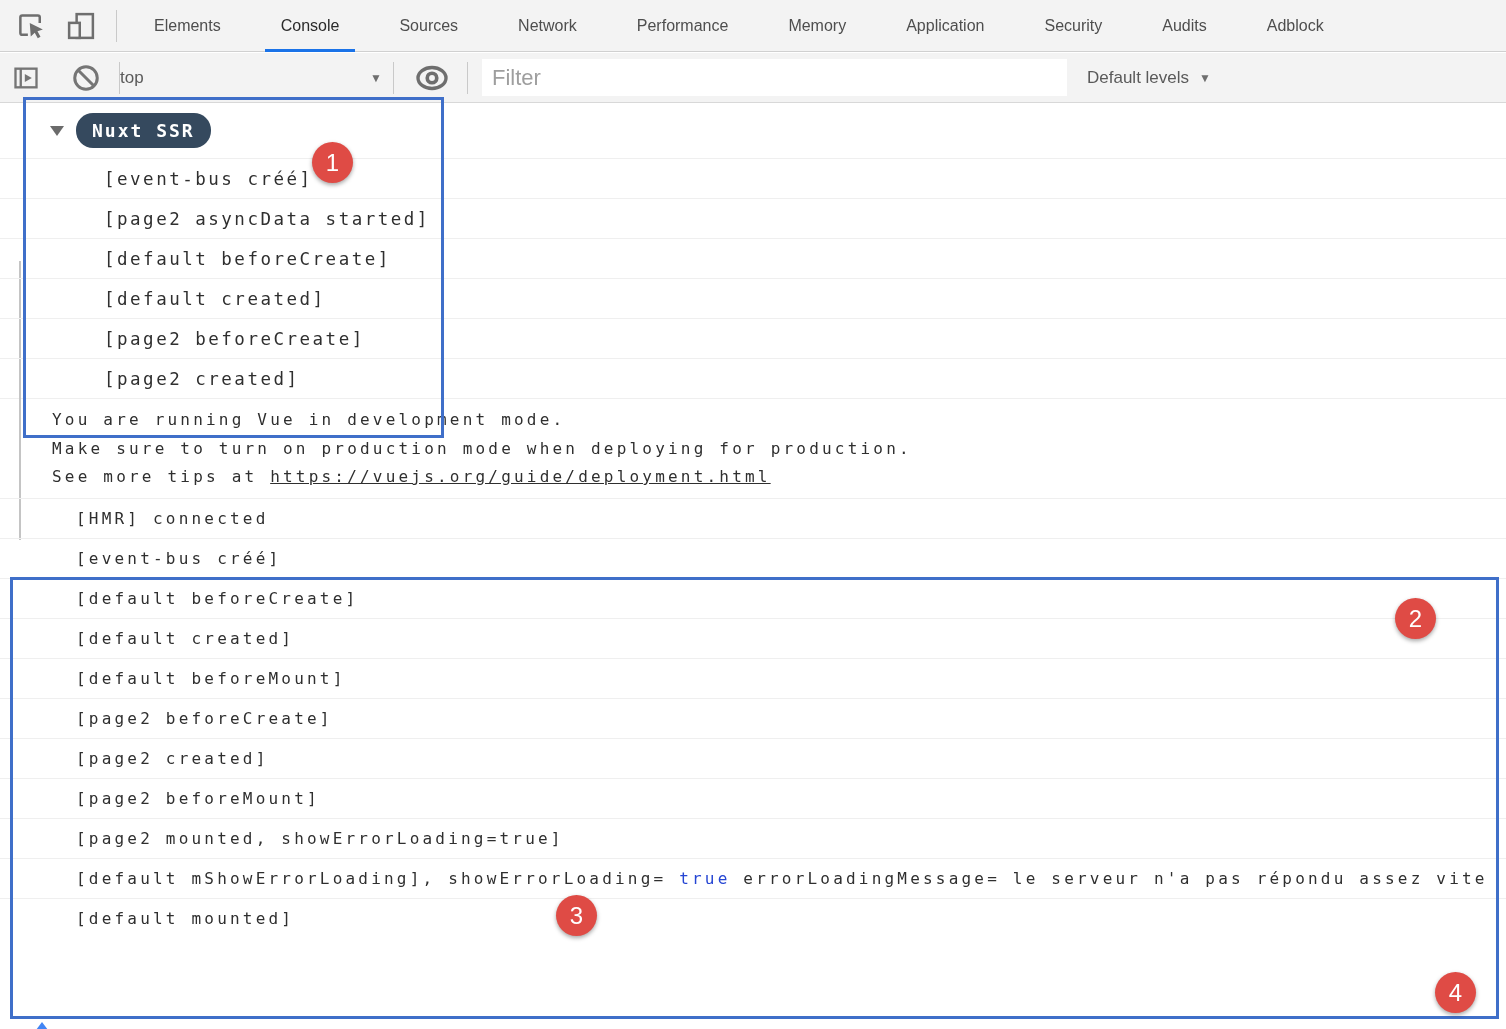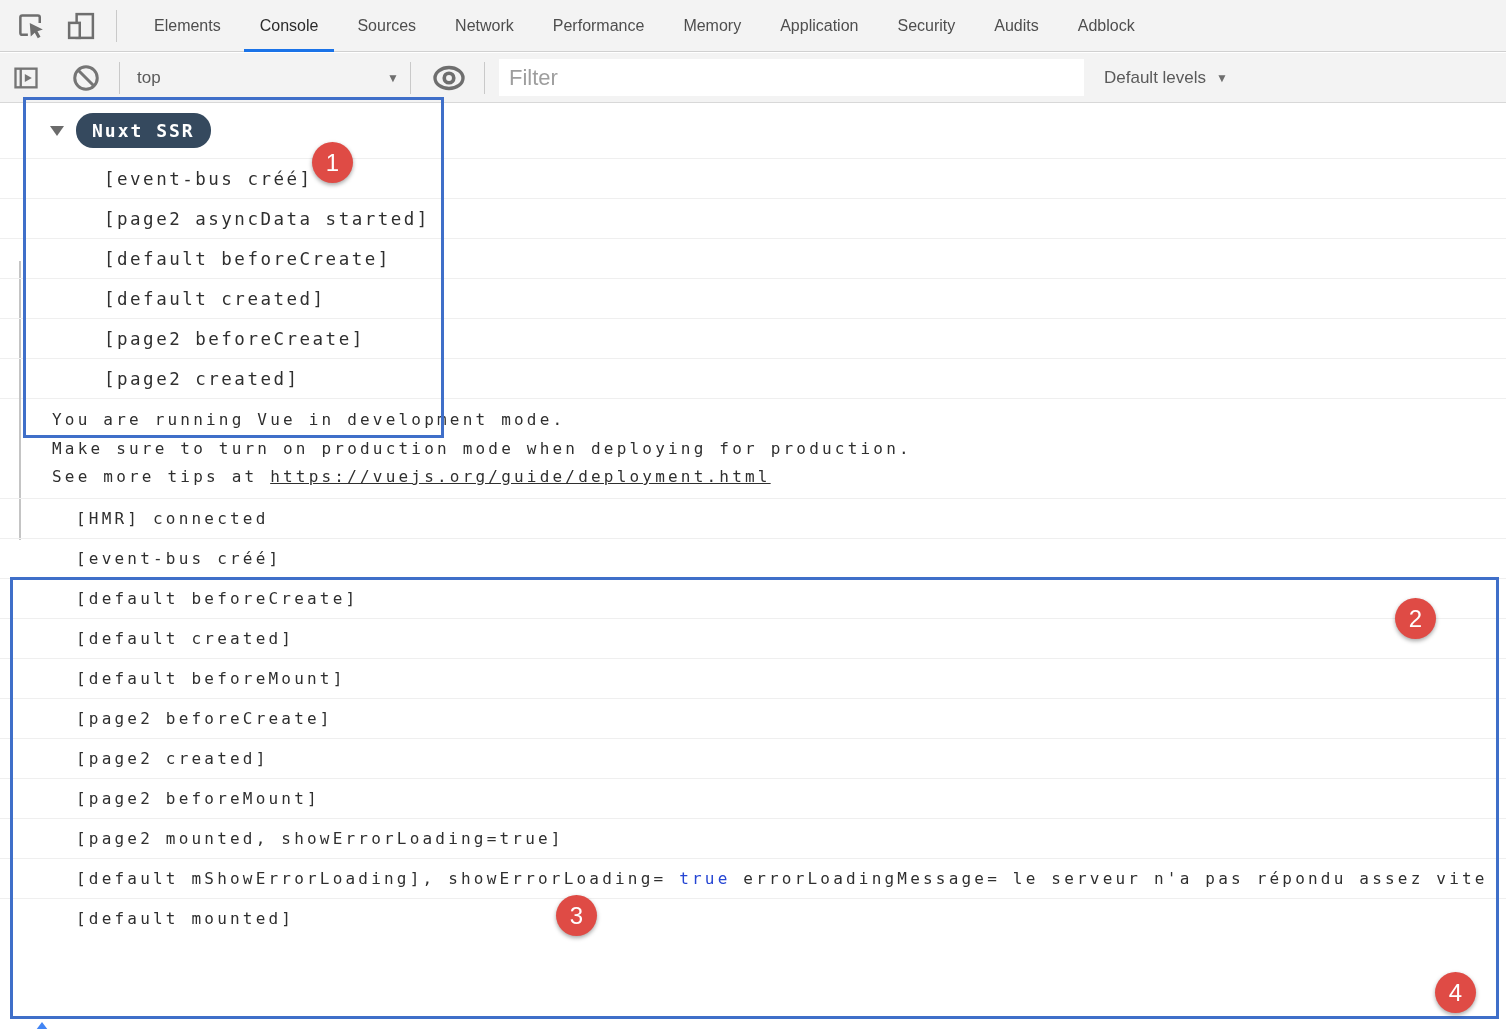--- a/index.html
+++ b/index.html
@@ -12,41 +12,41 @@
   .tabbar {
     position: absolute; top: 0; left: 0; right: 0; height: 52px;
     background: #f3f3f3; border-bottom: 1px solid #d0d0d0;
     display: flex; align-items: center;
   }
   .icon-btn { display: flex; align-items: center; justify-content: center; }
   .insp-btn { margin-left: 12px; width: 38px; height: 36px; }
   .dev-btn  { margin-left: 12px; width: 38px; height: 36px; }
   .vsep { width: 1px; height: 32px; background: #c9c9c9; }
   .tabbar .vsep { margin-left: 16px; }
-  .tabs { display: flex; gap: 39px; margin-left: 37px; height: 52px; }
+  .tabs { display: flex; gap: 60px; margin-left: 37px; height: 52px; }
   .tab {
     font-size: 16px; color: #4e4e4e; display: flex; align-items: center;
     position: relative; height: 52px; white-space: nowrap; cursor: default;
   }
   .tab.active { color: #2b2b2b; }
   .tab.active::after {
     content: ""; position: absolute; left: -16px; right: -16px; bottom: 0;
     height: 3px; background: #1a73e8;
   }
   
   .toolbar {
     position: absolute; top: 53px; left: 0; right: 0; height: 50px;
     background: #f3f3f3; border-bottom: 1px solid #d8d8d8;
     display: flex; align-items: center;
   }
   .sidebar-btn { margin-left: 10px; width: 32px; height: 32px; }
   .clear-btn { margin-left: 27px; width: 34px; height: 34px; }
   .toolbar .vsep1 { margin-left: 16px; }
   .context-select {
-    margin-left: 17px; width: 262px; display: flex; align-items: center;
+    width: 262px; display: flex; align-items: center;
     justify-content: space-between; color: #5a5a5a; font-size: 17px; cursor: default;
   }
   .caret { font-size: 12px; color: #6e6e6e; }
   .toolbar .vsep2 { margin-left: 11px; }
   .eye-btn { margin-left: 19px; width: 38px; height: 32px; }
   .toolbar .vsep3 { margin-left: 16px; }
   .filter-input {
     margin-left: 14px; width: 585px; height: 37px; border: none; outline: none;
     background: #fff; font-size: 22px; color: #333; padding: 0 10px;
     font-family: "Liberation Sans", sans-serif;

